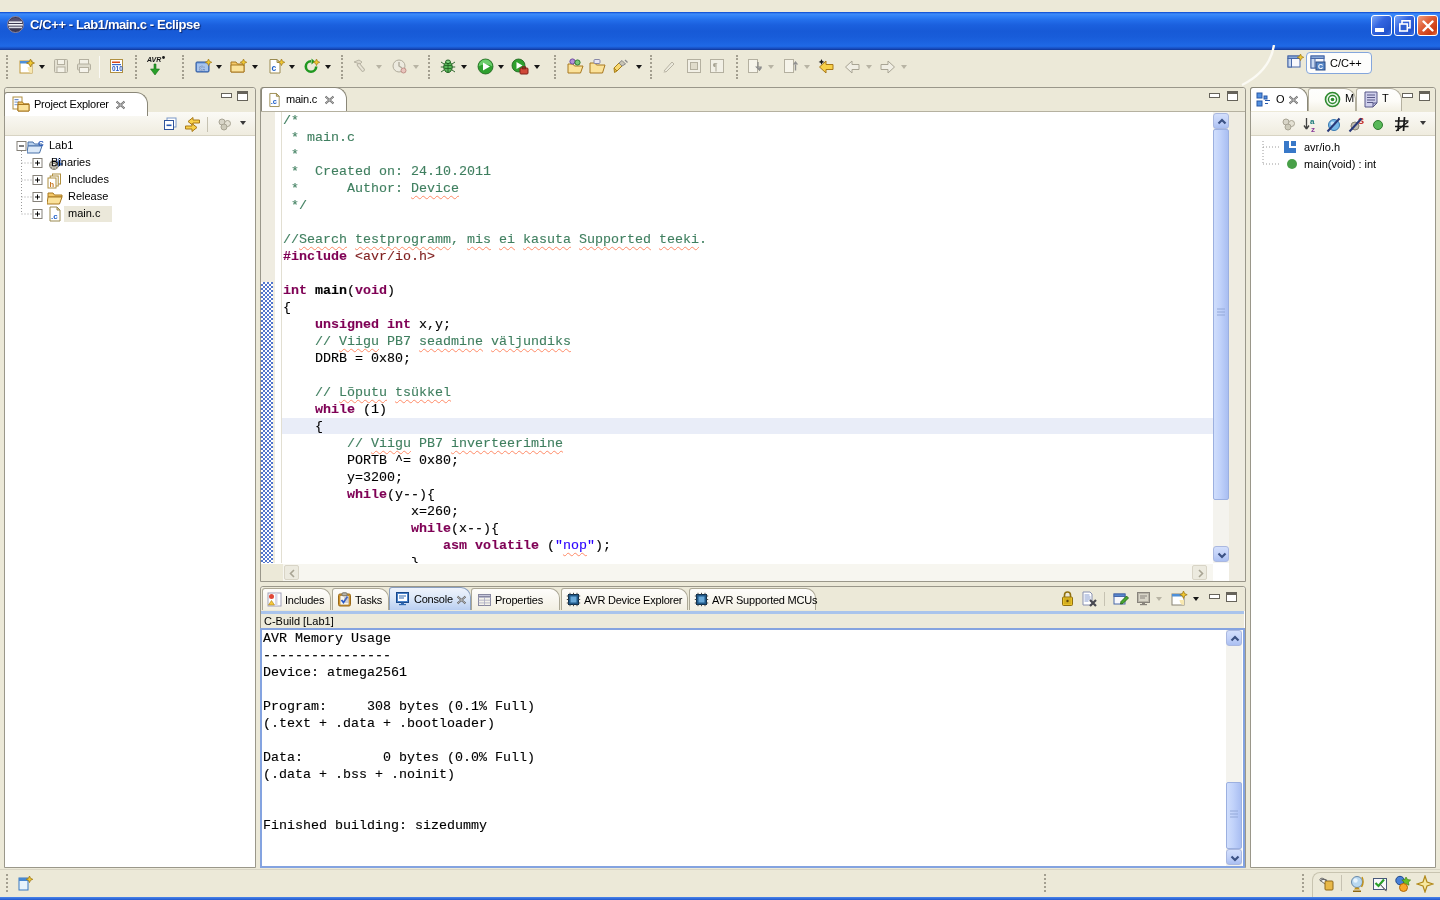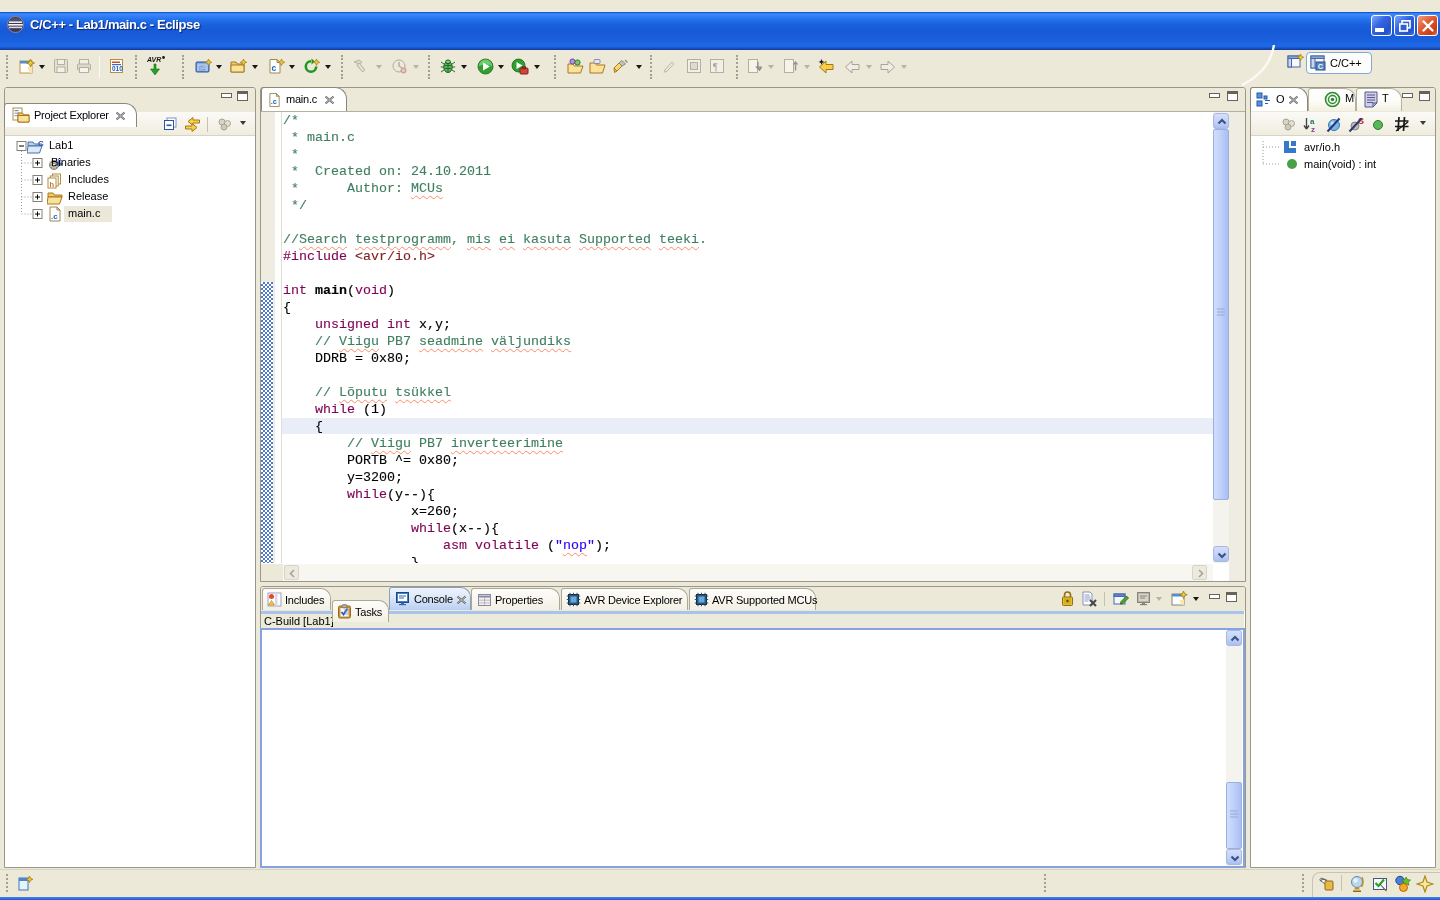--- a/index.html
+++ b/index.html
@@ -24,21 +24,21 @@
 .dd.g{border-top-color:#b8b4a4}
 
 .panel{background:#fff;border:1px solid #9a978a;border-radius:3px 3px 0 0}
 .ptab{top:87px;height:24px;background:linear-gradient(180deg,#fefefd 0%,#fdfcf8 55%,#f3f0e4 100%);border:1px solid #9a978a;border-bottom:none;border-radius:3px 12px 0 0}
 .ptab.white{background:#fff}
 .utab{top:588px;height:22px;background:linear-gradient(180deg,#fefdfb 0%,#f2efe3 100%);border:1px solid #aca896;border-bottom:none;border-radius:3px 10px 0 0}
 .tabtxt{font-size:11px;top:5px;white-space:nowrap;letter-spacing:-0.22px}
 
 .t11{font-size:11px}
 pre{font-family:"Liberation Mono",monospace;font-size:13.34px;line-height:17px;-webkit-text-stroke:0.12px currentColor}
-.kw{color:#7f0055;font-weight:normal}
+.kw{color:#7f0055;font-weight:bold}
 .cm{color:#3f7f5f}
 .str{color:#2a00ff}
 .inc{color:#7f1d1d}
 .sq{text-decoration:underline;text-decoration-style:wavy;text-decoration-color:#ff8a66;text-decoration-thickness:1px;text-underline-offset:3px;text-decoration-skip-ink:none}
 
 .sbtn{width:16px;height:16px;background:linear-gradient(180deg,#d3dffc 0%,#c2d1f8 55%,#aabff2 100%);border:1px solid #aab8e0;border-radius:3px}
 .sbtn svg{position:absolute;left:3px;top:4px}
 .sthumb{background:linear-gradient(90deg,#d0defc 0%,#c1d2fa 45%,#a9bef2 100%);border:1px solid #9cb0e0;border-radius:2px}
 .strack{background:#f4f3ee}
 </style>
@@ -268,21 +268,21 @@
     <text x="8" y="14" font-size="7" font-weight="bold" fill="#fff" font-family="Liberation Sans">C</text>
   </svg>
   <span class="a" style="left:1330px;top:57px;font-size:11px">C/C++</span>
 </div>
 
 <div class="a panel" style="left:4px;top:87px;width:252px;height:781px">
   <div class="a" style="left:0;top:0;width:250px;height:24px;background:#ece9d8;border-radius:3px 3px 0 0"></div>
   <div class="a" style="left:0;top:24px;width:250px;height:24px;background:linear-gradient(180deg,#fbfaf6,#efecdf);border-bottom:1px solid #d8d4c4"></div>
   <div class="a" style="left:0;top:49px;width:250px;height:730px;background:#fff"></div>
 </div>
-<div class="a ptab white" style="left:4px;top:103px;width:133px;border-color:#8a8778">
+<div class="a ptab white" style="left:4px;top:92px;width:144px;border-color:#8a8778">
   <svg class="a" style="left:7px;top:3px" width="18" height="17" viewBox="0 0 18 17">
     <rect x="1" y="1" width="9" height="12" fill="#fff" stroke="#b09040"></rect>
     <rect x="2.5" y="3" width="4" height="1.2" fill="#6888c8"></rect>
         <rect x="2.5" y="5.5" width="5" height="1.2" fill="#88a8d8"></rect>
         <rect x="2.5" y="8" width="4.5" height="1.2" fill="#88a8d8"></rect>
     <path d="M6 6 l4.5 0 1.2 1.8 5.3 0 0 7.2 -11 0 Z" fill="#f4c868" stroke="#a87820"></path>
     <path d="M6 8.5 l11 0 0 6.5 -11 0 Z" fill="#fbe29a" stroke="#a87820"></path>
   </svg>
   <span class="a tabtxt" style="left:29px">Project Explorer</span>
   <svg class="a" style="left:110px;top:7px" width="11" height="10" viewBox="0 0 11 10">
@@ -394,21 +394,21 @@
 <div class="a" style="left:261px;top:112px;width:14px;height:451px;background:#efece1"></div>
 <div class="a" style="left:261px;top:282px;width:12px;height:281px;background:#fff;background-image:linear-gradient(45deg,#5377cc 25%,transparent 25%,transparent 75%,#5377cc 75%),linear-gradient(45deg,#5377cc 25%,transparent 25%,transparent 75%,#5377cc 75%);background-size:4px 4px;background-position:0 0,2px 2px"></div>
 <div class="a" style="left:281px;top:112px;width:1px;height:451px;background:#e2dfd2"></div>
 <div class="a" style="left:282px;top:418px;width:931px;height:16px;background:#e9edf8"></div>
 
 <div class="a" style="left:275px;top:112px;width:938px;height:451px;overflow:hidden">
 <pre class="a" style="left:8px;top:0"><span class="cm">/*
  * main.c
  *
  *  Created on: 24.10.2011
- *      Author: <span class="sq">MCUs</span>
+ *      Author: <span class="sq">Device</span>
  */</span>
 
 <span class="cm">//<span class="sq">Search</span> <span class="sq">testprogramm</span>, <span class="sq">mis</span> <span class="sq">ei</span> <span class="sq">kasuta</span> <span class="sq">Supported</span> <span class="sq">teeki</span>.</span>
 <span class="kw">#include</span> <span class="inc">&lt;avr/io.h&gt;</span>
 
 <span class="kw">int</span> <b>main</b>(<span class="kw">void</span>)
 {
     <span class="kw">unsigned int</span> x,y;
     <span class="cm">// <span class="sq">Viigu</span> PB7 <span class="sq">seadmine</span> <span class="sq">väljundiks</span></span>
     DDRB = 0x80;
@@ -547,21 +547,21 @@
 
 <div class="a utab" style="left:262px;top:588px;width:69px">
   <svg class="a" style="left:4px;top:3px" width="15" height="15" viewBox="0 0 15 15">
     <rect x="1" y="1" width="13" height="13" fill="#fff" stroke="#a0a0b8"></rect>
     <rect x="8" y="1" width="2.5" height="13" fill="#d8d8e8"></rect>
     <circle cx="4.5" cy="4.5" r="2.5" fill="#e04838"></circle>
     <path d="M4.5 8.5 L7.5 13 L1.5 13 Z" fill="#f8c838" stroke="#a88018" stroke-width="0.6"></path>
   </svg>
   <span class="a tabtxt" style="left:22px">Includes</span>
 </div>
-<div class="a utab" style="left:332px;top:600px;width:57px">
+<div class="a utab" style="left:332px;top:588px;width:57px">
   <svg class="a" style="left:4px;top:3px" width="15" height="15" viewBox="0 0 15 15">
     <rect x="1.5" y="2" width="12" height="12" rx="1.5" fill="#e8a838" stroke="#986818"></rect>
     <rect x="3" y="3.5" width="9" height="9.5" fill="#f8f6ee" stroke="#986818" stroke-width="0.6"></rect>
     <rect x="5" y="0.8" width="5" height="3" rx="1" fill="#b8b4a8" stroke="#787468"></rect>
     <path d="M4.5 8 L6.5 10.5 L10.5 4.5" stroke="#2858c8" stroke-width="1.8" fill="none"></path>
     <path d="M7 6 h5 M7.5 8 h4 M8 10 h3.5" stroke="#8888a8" stroke-width="0.7"></path>
   </svg>
   <span class="a tabtxt" style="left:22px">Tasks</span>
 </div>
 <div class="a utab" style="left:471px;top:588px;width:89px">
@@ -634,20 +634,32 @@
   <path d="M13 15 Q9 15 8.5 10 L13 10 Z" fill="#f8e8b0"></path>
   <path d="M12.5 1 l1.1 2.6 2.6 1.1 -2.6 1.1 -1.1 2.6 -1.1 -2.6 -2.6 -1.1 2.6 -1.1 Z" fill="#f0c830" stroke="#a07818" stroke-width="0.8"></path>
 </svg>
 <i class="a dd" style="left:1193px;top:597px"></i>
 <div class="a" style="left:1209px;top:594px;width:11px;height:5px;border:1px solid #66635a;background:#fff"></div>
 <div class="a" style="left:1226px;top:592px;width:11px;height:10px;border:1px solid #66635a;background:#fff">
       <div class="a" style="left:0;top:0;width:9px;height:2px;background:#66635a"></div>
     </div>
 
 <div class="a" style="left:260px;top:628px;width:985px;height:240px;border:2px solid #84a3e0;background:#fff"></div>
+<pre class="a" style="left:263px;top:630px">AVR Memory Usage
+----------------
+Device: atmega2561
+
+Program:     308 bytes (0.1% Full)
+(.text + .data + .bootloader)
+
+Data:          0 bytes (0.0% Full)
+(.data + .bss + .noinit)
+
+
+Finished building: sizedummy</pre>
 
 <div class="a strack" style="left:1226px;top:630px;width:16px;height:236px"></div>
 <div class="a sbtn" style="left:1226px;top:630px">
       <svg width="10" height="8" viewBox="0 0 10 8">
         <path d="M1.5 5.5 L5 2 L8.5 5.5" stroke="#3c5284" stroke-width="2.2" fill="none"></path>
       </svg>
     </div>
 <div class="a sthumb" style="left:1226px;top:782px;width:16px;height:67px"></div>
 <svg class="a" style="left:1230px;top:810px" width="8" height="10">
       <path d="M0 1 h8 M0 4 h8 M0 7 h8" stroke="#93a8d8" stroke-width="1"></path>

